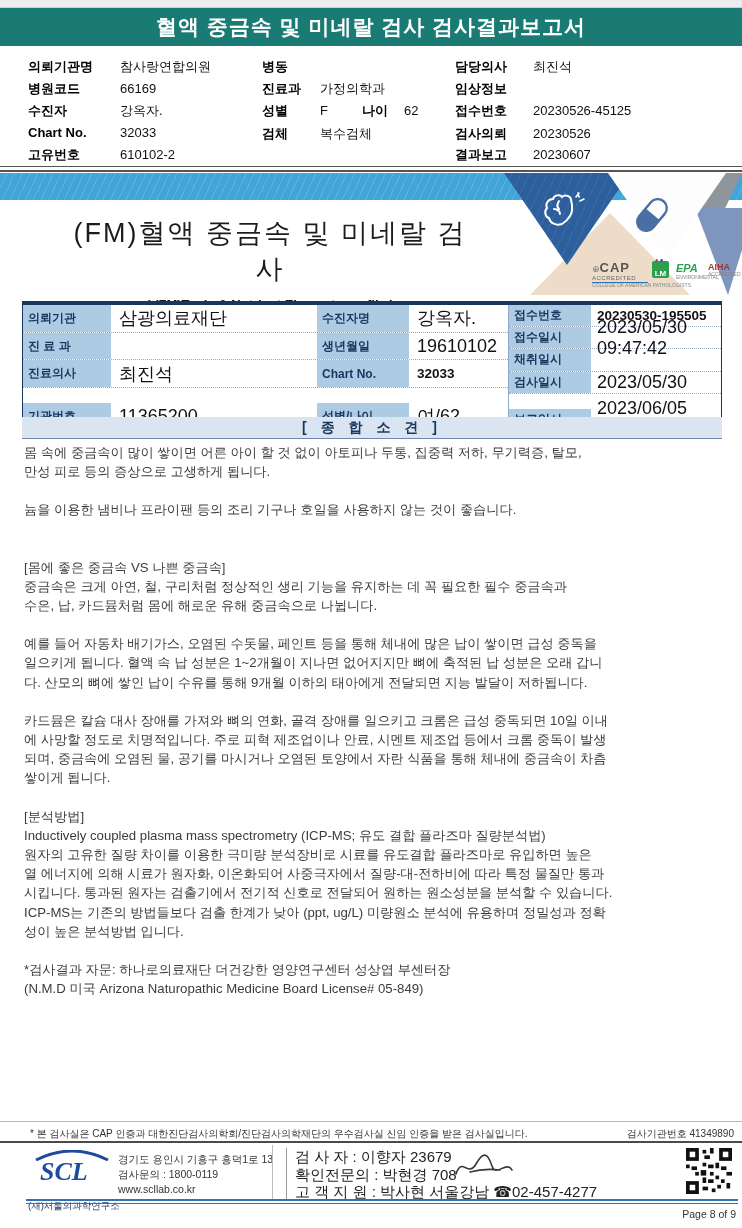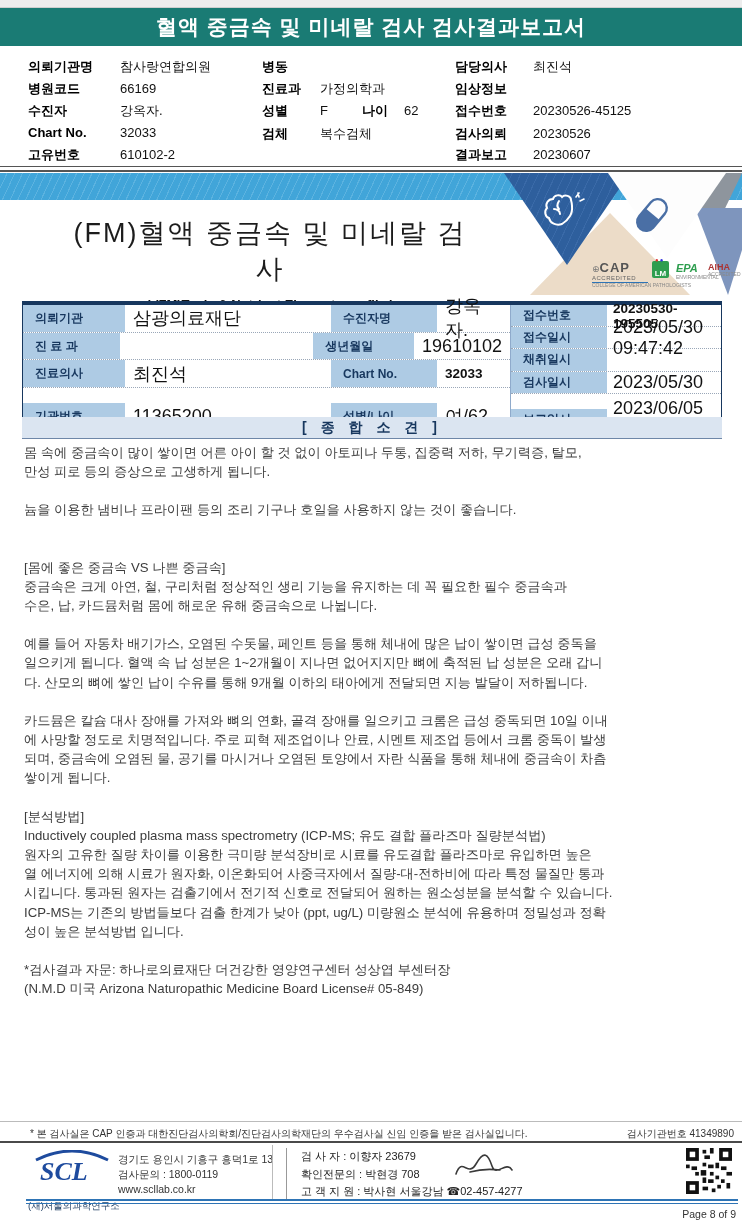--- a/index.html
+++ b/index.html
@@ -35,21 +35,21 @@
   .ptable{position:absolute;left:22px;top:301px;width:700px;}
   .pt-topbar{height:4px;background:#17375e;}
   .pt-botbar{height:3px;background:#17375e;}
   .pt-body{display:flex;border-left:1px solid #17375e;border-right:1px solid #17375e;background:#fff;}
   .pt-left{width:487px;}
   .pt-right{width:213px;border-left:1px solid #8faacb;}
   .ptrow{display:flex;align-items:stretch;border-bottom:1px dotted #9aa7b8;}
   .ptrow:last-child{border-bottom:none;margin-top:15px;}
   .pt-left .ptrow{height:26.7px;}
   .pt-right .ptrow{height:21.2px;}
-  .ptlab{background:#aecbe4;color:#17375e;font-weight:bold;font-size:12px;display:flex;align-items:center;padding:0 12px;}
+  .ptlab{background:#aecbe4;color:#17375e;font-weight:bold;font-size:12px;display:flex;align-items:center;padding:0 5px;}
   .ptval{font-size:18px;color:#111;display:flex;align-items:center;padding:0 8px;}
   .pt-left .ptlab{width:78px;}
   .pt-left .ptval.v1{width:190px;}
   .pt-left .ptlab.l2{width:82px;}
   .pt-left .ptval.v2{flex:1;}
   .pt-right .ptlab{width:72px;}
   .pt-right .ptval{flex:1;padding:0 6px;}
   .bigval{font-weight:bold;font-size:13.5px;}
   
   .opinion-bar{position:absolute;left:22px;top:417px;width:700px;height:21px;background:#dbe5f1;border-bottom:1px solid #6e87a8;display:flex;align-items:center;justify-content:center;}
@@ -58,21 +58,21 @@
   .bodytext p{margin:0 0 19px 0;white-space:pre-line;}
   .bodytext p.gap2{margin-top:38px;margin-bottom:19px;}
   
   .cert-line{position:absolute;left:0;top:1121px;width:742px;border-top:1px solid #bbb;}
   .cert-note{position:absolute;left:30px;top:1127px;font-size:10px;color:#333;}
   .org-no{position:absolute;right:8px;top:1127px;font-size:10px;color:#333;}
   .foot-topline{position:absolute;left:0;top:1141px;width:742px;border-top:2px solid #4a4a4a;}
   .scl-block{position:absolute;left:28px;top:1150px;width:240px;}
   .scl-org{font-size:9.5px;color:#17375e;margin-top:12px;}
   .scl-info{position:absolute;left:118px;top:1152px;font-size:10.5px;color:#333;line-height:15px;white-space:nowrap;}
-  .staff-block{position:absolute;left:286px;top:1148px;font-size:11px;color:#222;line-height:17.5px;white-space:nowrap;border-left:1px solid #999;padding-left:14px;height:52px;}
+  .staff-block{position:absolute;left:286px;top:1148px;font-size:15px;color:#222;line-height:17.5px;white-space:nowrap;border-left:1px solid #999;padding-left:8px;height:52px;}
   .vdiv{position:absolute;left:272px;top:1145px;height:55px;border-left:1px solid #bbb;}
   .sig{position:absolute;left:452px;top:1152px;}
   .qr{position:absolute;left:686px;top:1148px;}
   .foot-blueline{position:absolute;left:26px;top:1199px;width:712px;border-top:2.5px solid #2e74b5;}
   .foot-blueline2{position:absolute;left:26px;top:1203px;width:712px;border-top:1px solid #2e74b5;}
   .pageno{position:absolute;right:6px;top:1208px;font-size:10.5px;color:#333;}
 </style>
 </head>
 <body>
 

